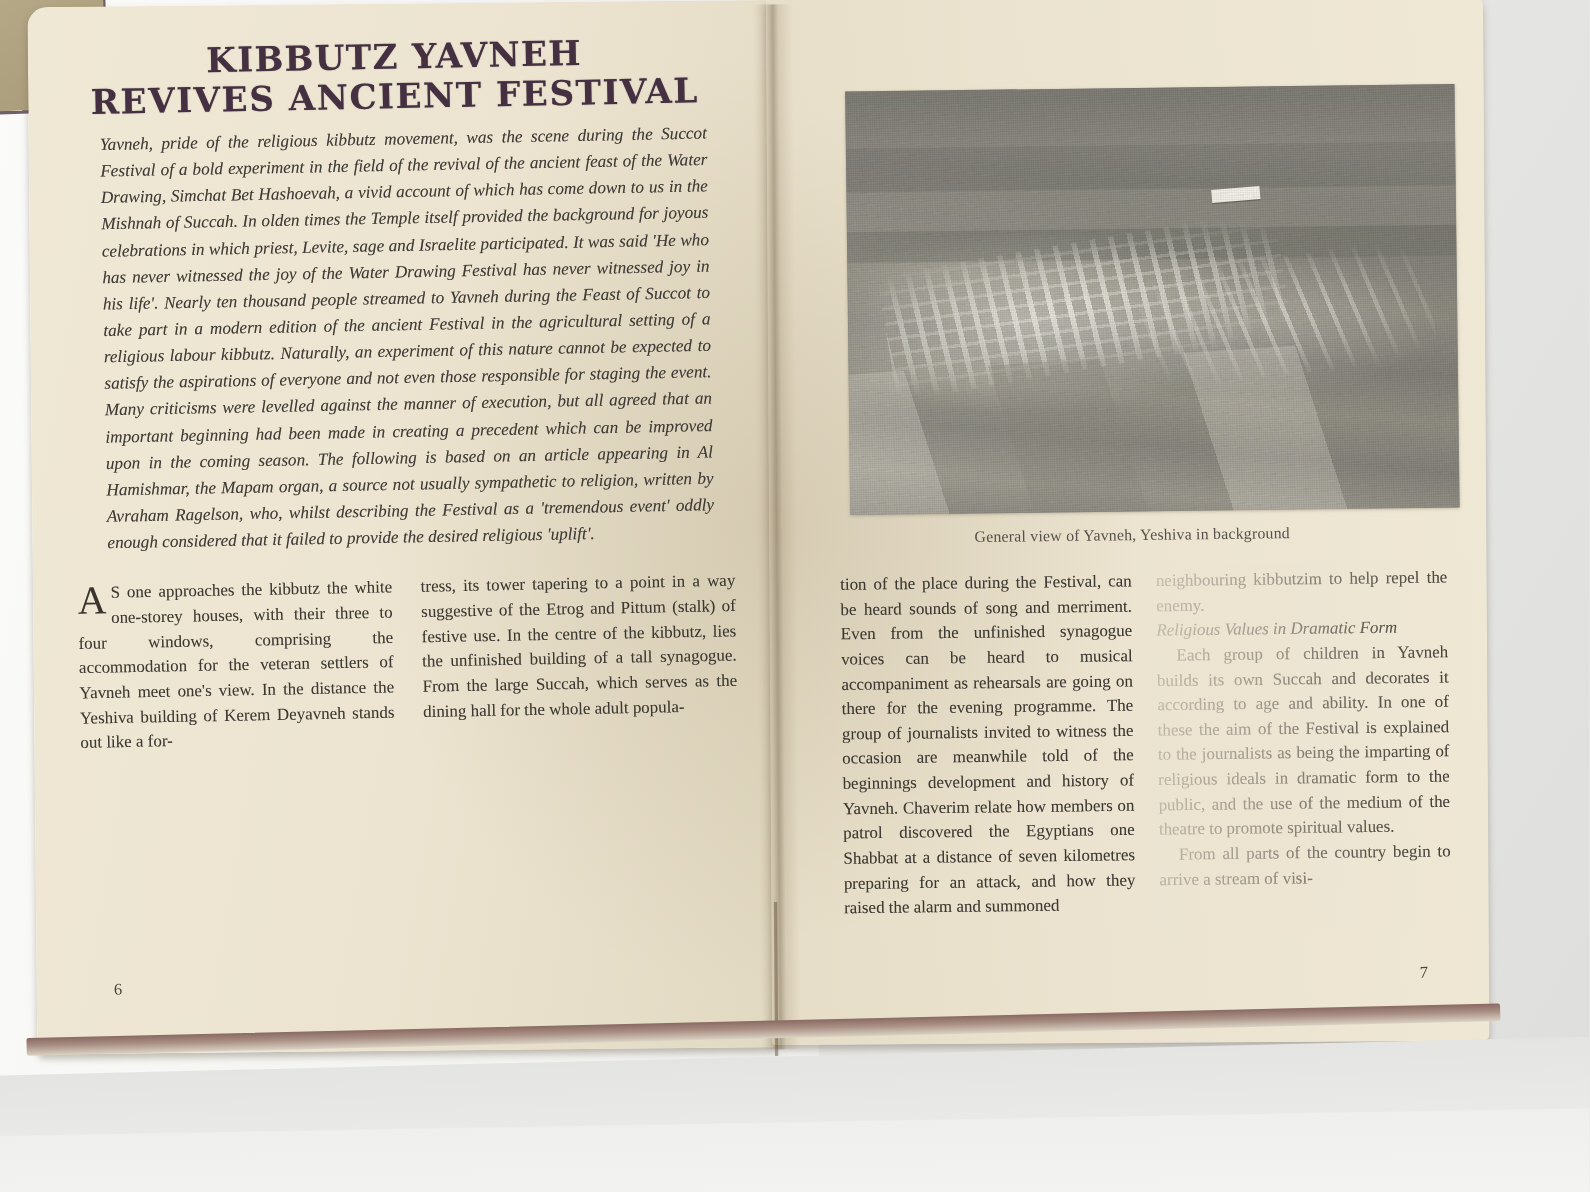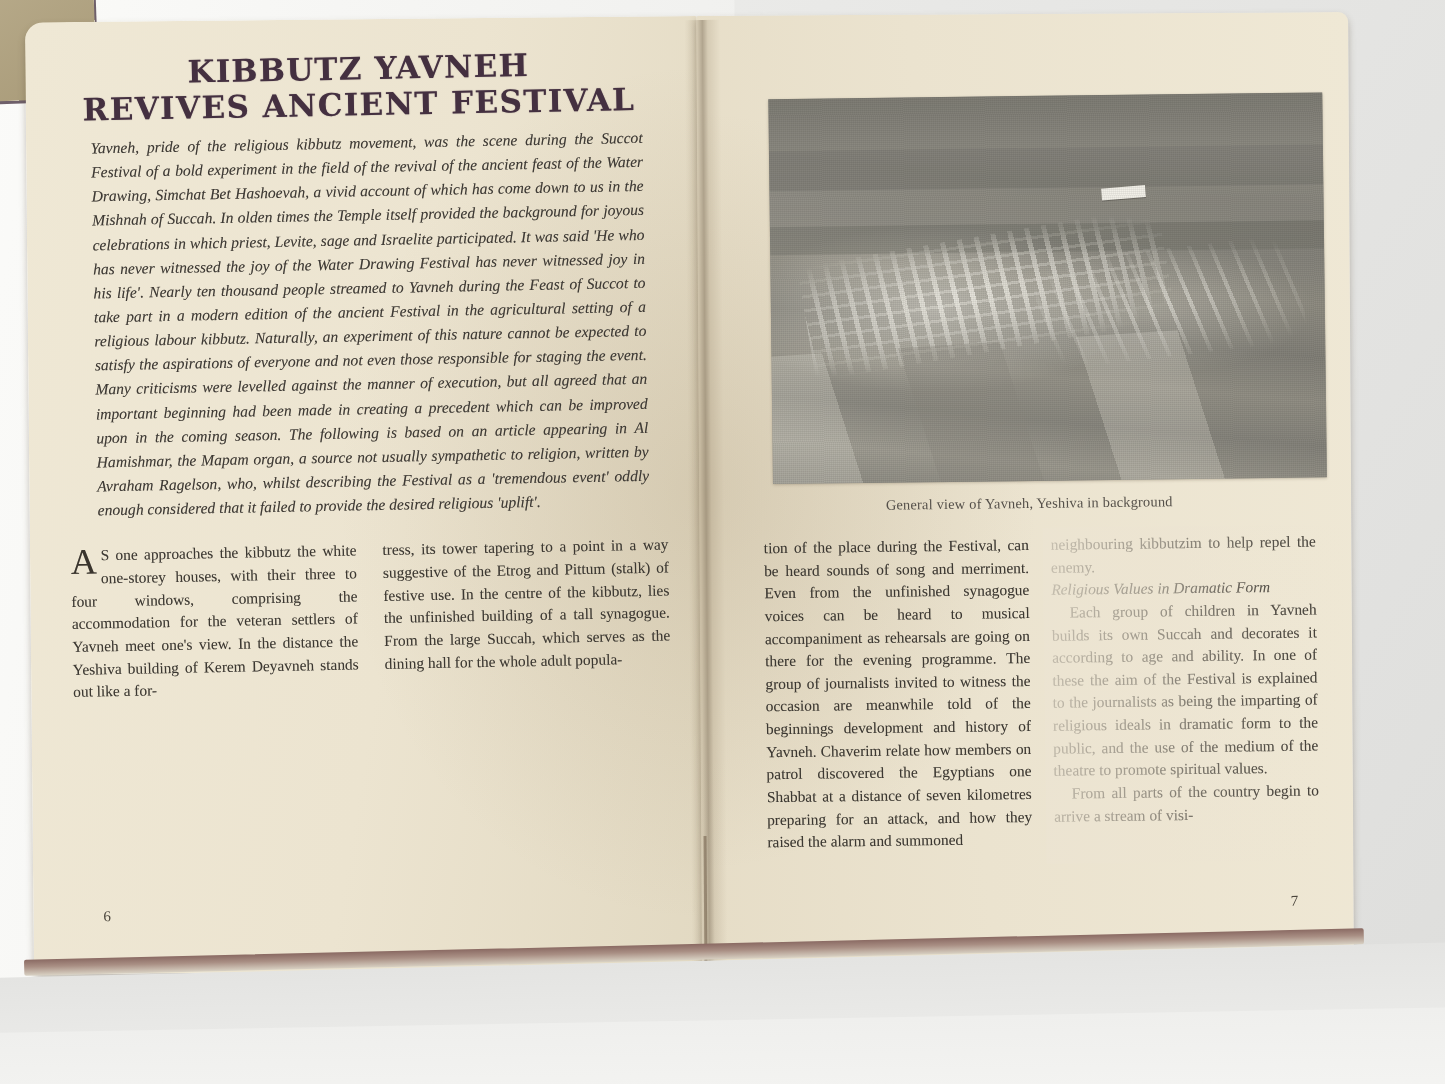--- a/index.html
+++ b/index.html
@@ -37,21 +37,21 @@
   
   #tan-card{
     position:absolute; left:-30px; top:-30px; width:125px; height:130px;
     background:linear-gradient(150deg,#b9ac8c,#a89a78);
     box-shadow:2px 3px 0 #6e5f6a;
     transform:rotate(-2deg);
   }
 
   
   #booklet{
-    position:absolute; left:34px; top:16px; width:1320px; height:960px;
+    position:absolute; left:34px; top:0; width:1320px; height:960px;
   }
   .page{
     position:absolute; top:0;
     background:#eae2cd;
     box-shadow:0 4px 7px rgba(90,75,55,.35);
   }
   #page-left{
     left:0; width:672px; height:952px;
     background:
       radial-gradient(120% 100% at 100% 50%, rgba(150,130,95,.20) 0%, rgba(150,130,95,0) 45%),

